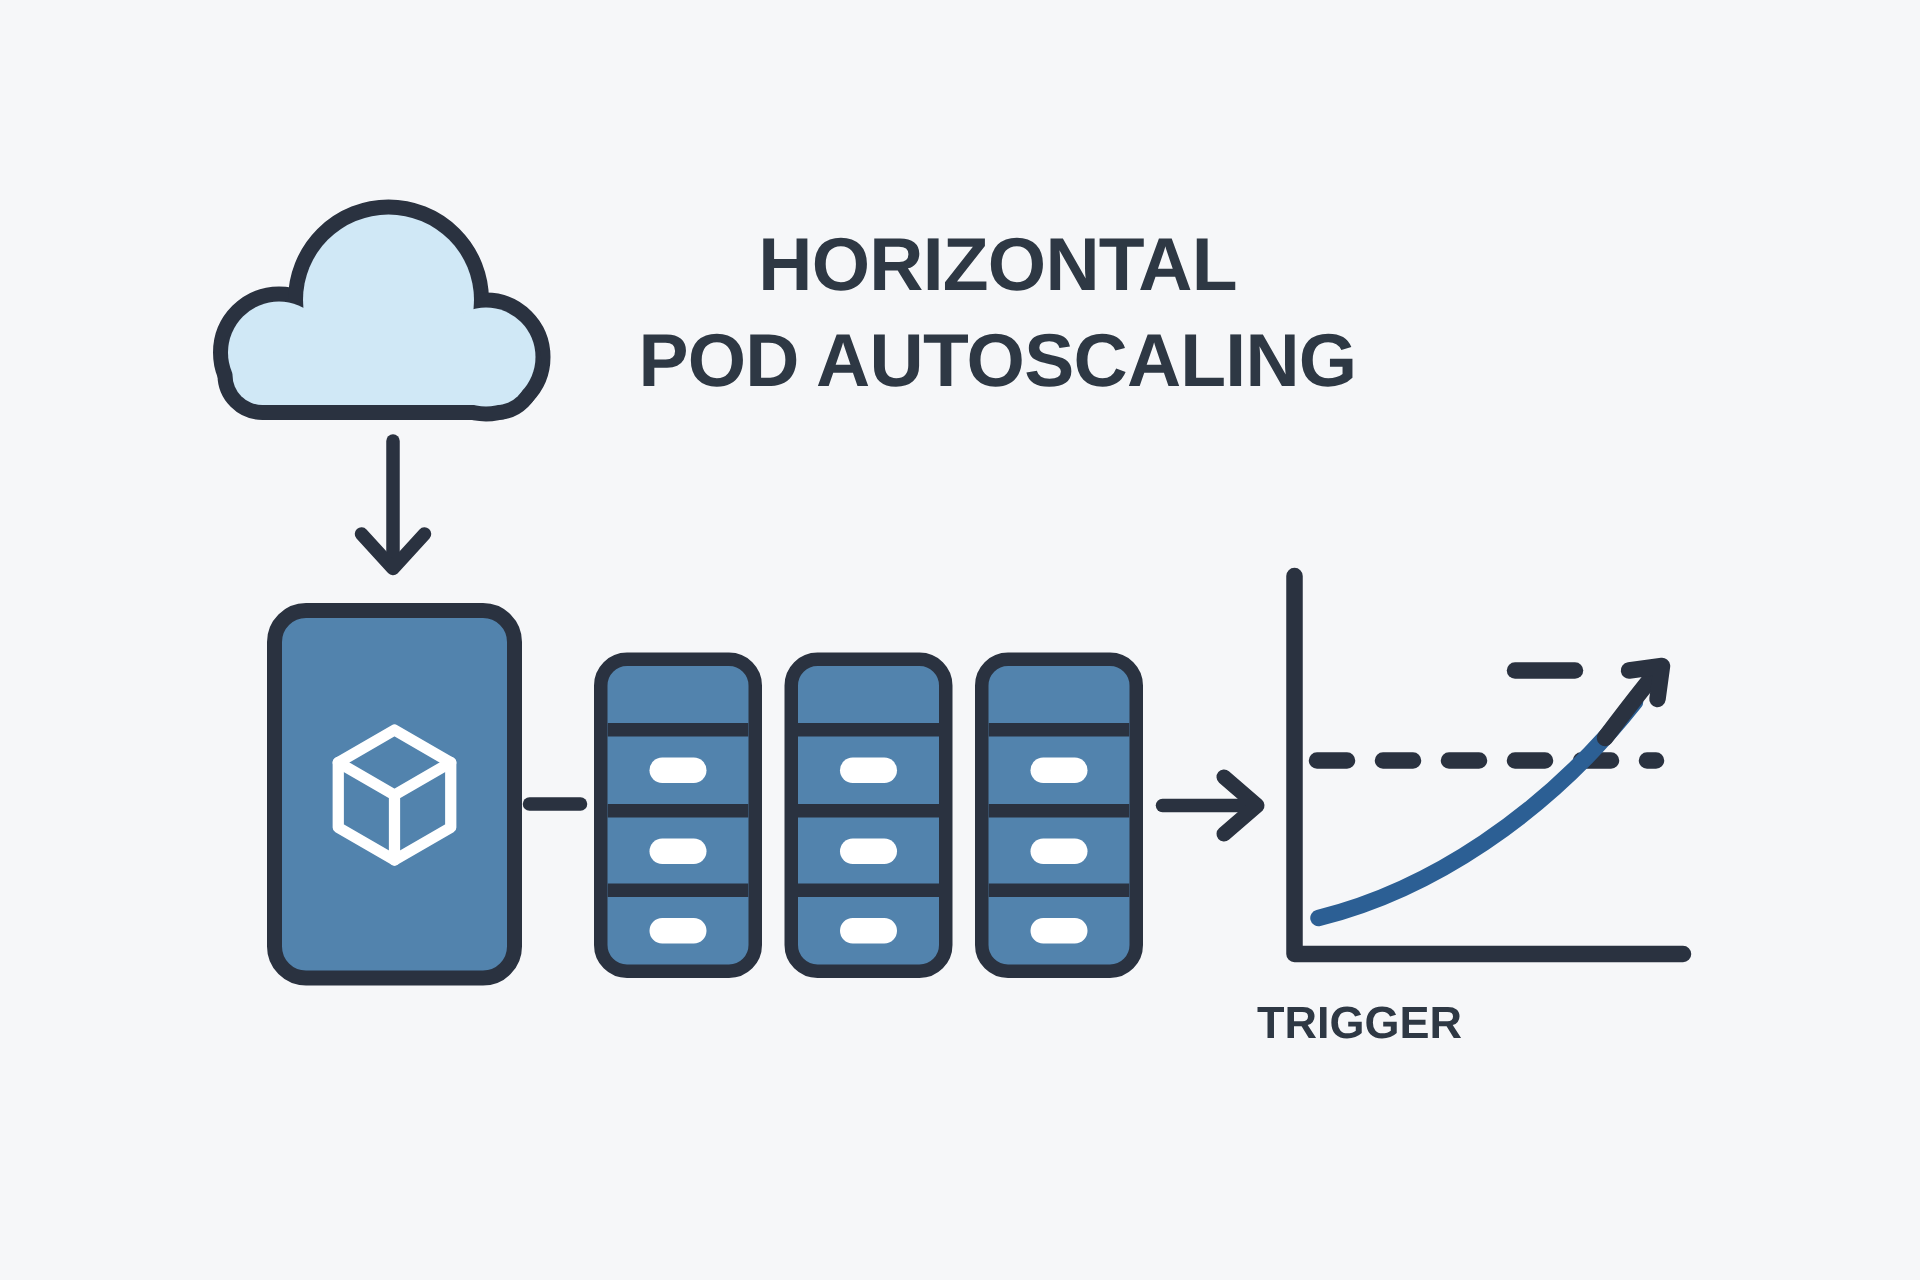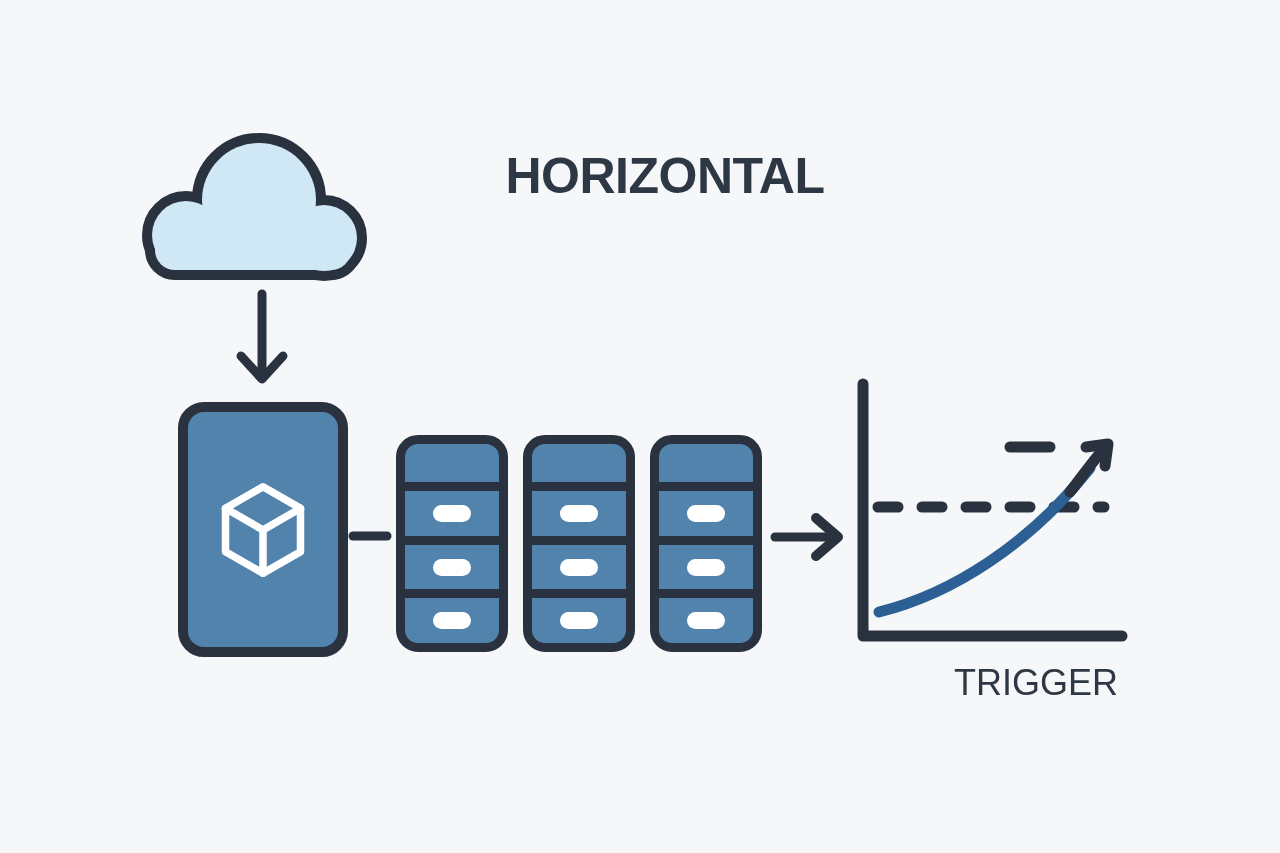--- a/index.html
+++ b/index.html
@@ -65,23 +65,23 @@
   .stack-row.first { flex: none; height: 38px; border-top: none; }
   .pill {
     width: 38px; height: 17px;
     background: var(--indicator-white);
     border-radius: 9px;
   }
 
   
   .chart-label {
     left: 838px; top: 661px; width: 280px;
-    text-align: right;
-    font-size: 36px;
-    font-weight: 400;
+    text-align: left;
+    font-size: 30px;
+    font-weight: 700;
     line-height: 43px;
     color: var(--text-dark);
   }
 
   
   .stroke-dark { stroke: var(--outline-dark); fill: none; stroke-linecap: round; stroke-linejoin: round; }
   .stroke-blue { stroke: var(--curve-blue); fill: none; stroke-linecap: round; stroke-linejoin: round; }
   .stroke-white { stroke: var(--indicator-white); fill: none; stroke-linecap: round; stroke-linejoin: round; }
   .cloud-stroke { stroke: var(--outline-dark); stroke-width: 20; fill: var(--cloud-blue); }
   .cloud-fill { fill: var(--cloud-blue); }
@@ -106,20 +106,21 @@
     </g>
   </svg>
 
   <svg class="abs" style="left:230px; top:288px;" width="64" height="100" viewBox="230 288 64 100" aria-hidden="true">
     <path class="stroke-dark" stroke-width="9" d="M 262 294 L 262 370"></path>
     <path class="stroke-dark" stroke-width="9" d="M 241 356 L 262 379 L 283 356"></path>
   </svg>
 
   <div class="abs title">
     <div>HORIZONTAL</div>
+    <div>POD AUTOSCALING</div>
   </div>
 
   <div class="abs pod-main">
     <svg width="90" height="100" viewBox="-54 -60 108 120" aria-hidden="true">
       <path class="stroke-white" stroke-width="9" d="M 0 -52 L 45 -26 L 45 26 L 0 52 L -45 26 L -45 -26 Z"></path>
       <path class="stroke-white" stroke-width="9" d="M -45 -26 L 0 0 L 45 -26 M 0 0 L 0 52"></path>
     </svg>
   </div>
 
   <svg class="abs" style="left:346px; top:526px;" width="48" height="20" viewBox="346 526 48 20" aria-hidden="true">

